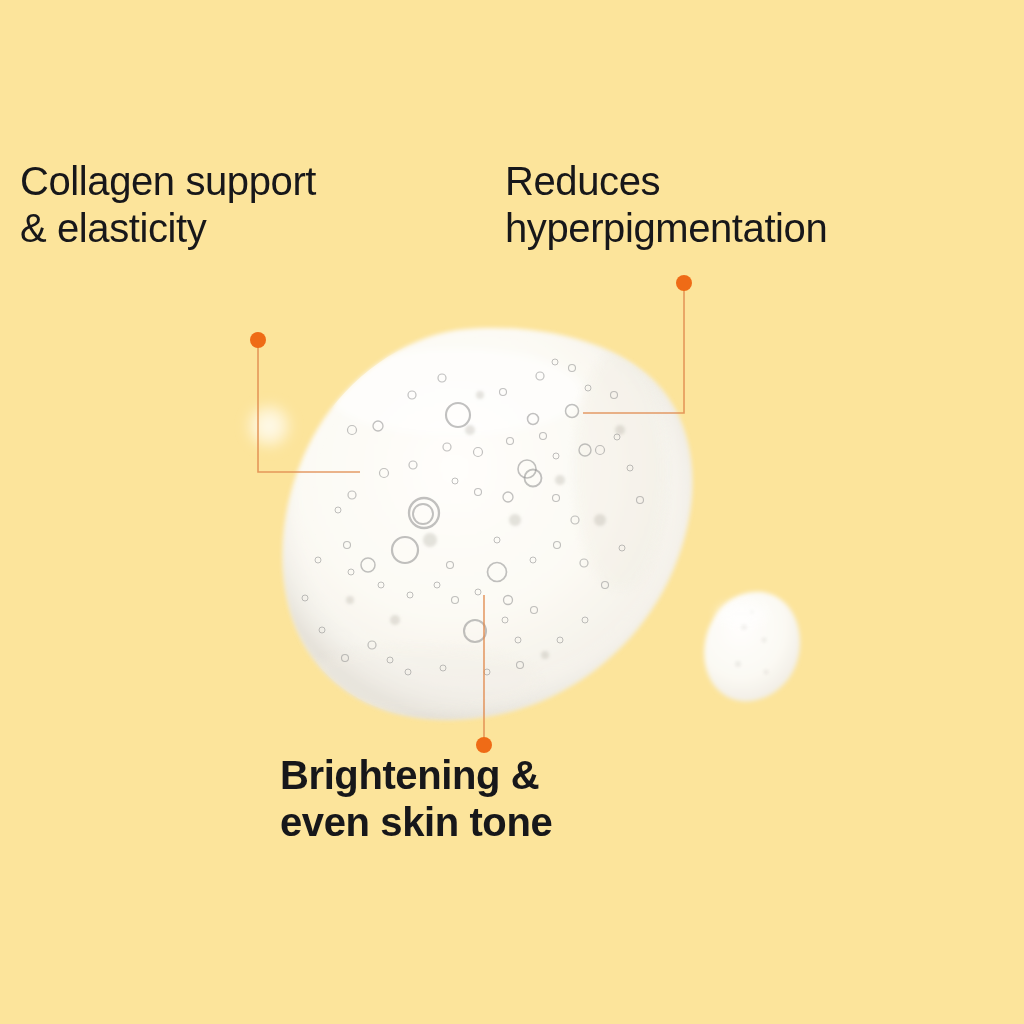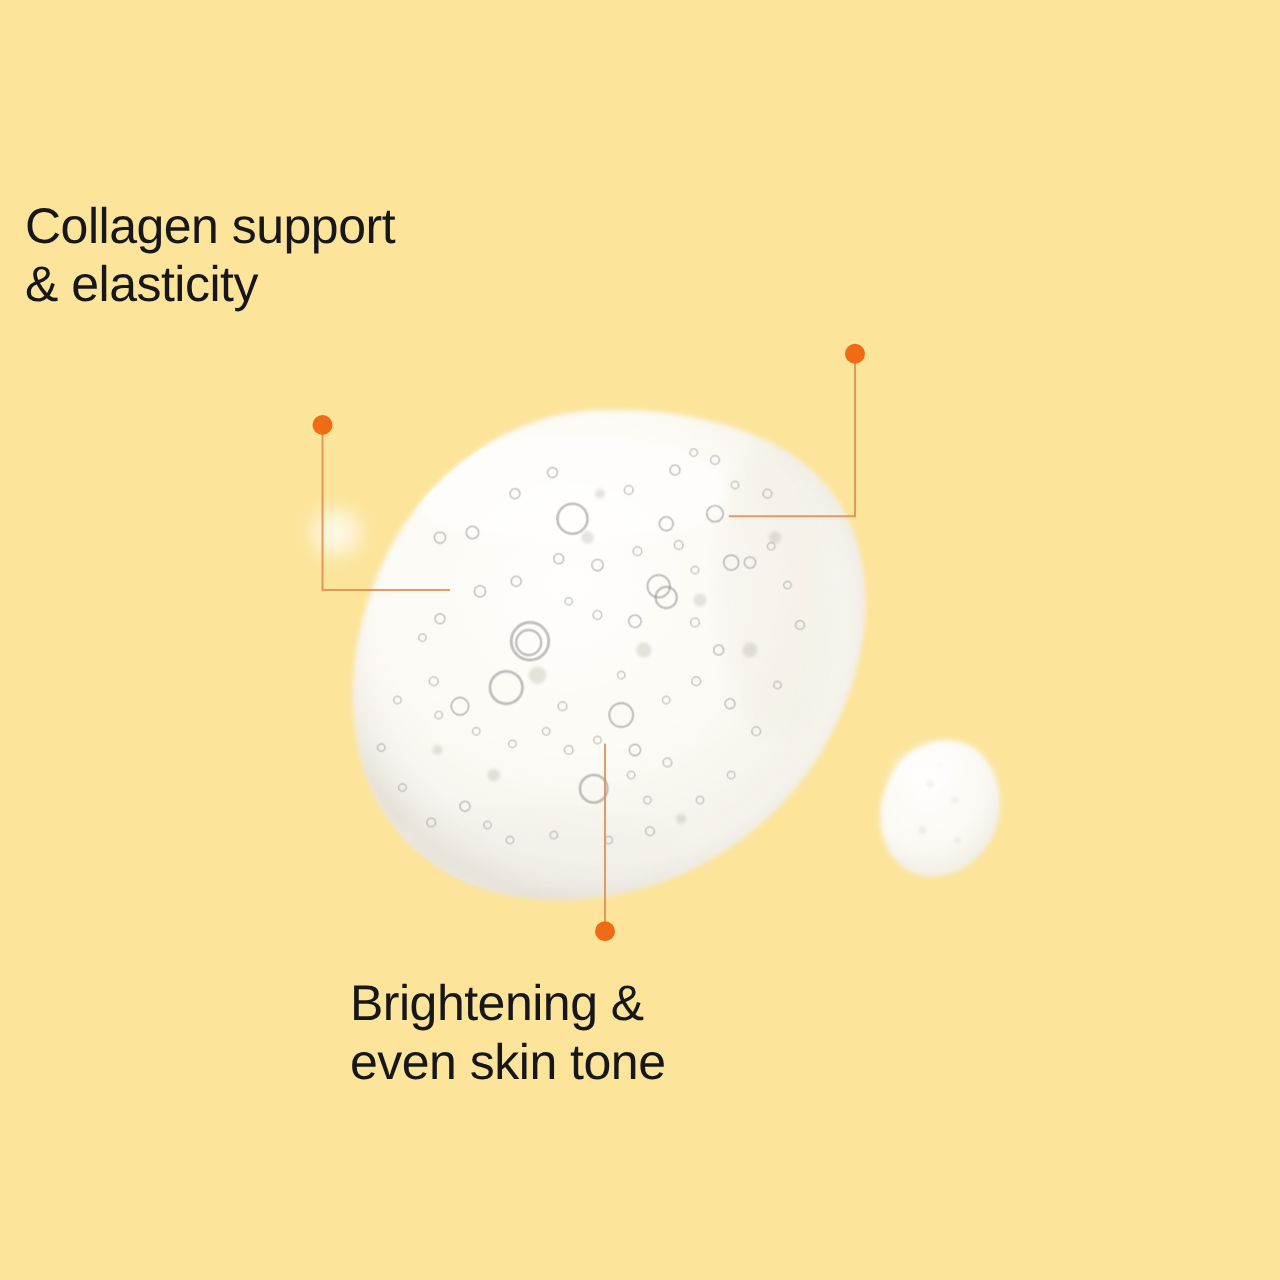--- a/index.html
+++ b/index.html
@@ -40,22 +40,23 @@
     top: 158px;
     width: 450px;
   }
   #label-hyperpig {
     left: 505px;
     top: 158px;
     width: 465px;
   }
   #label-brightening {
     left: 280px;
-    top: 780px;
+    top: 752px;
     width: 420px;
+    font-weight: bold;
   }
 
   
   .leader-svg {
     position: absolute;
     inset: 0;
     width: 1024px;
     height: 1024px;
     pointer-events: none;
   }
@@ -289,17 +290,19 @@
 
     <g>
       <path class="leader-line" d="M484,740 L484,595"></path>
       <circle class="leader-dot" cx="484" cy="745" r="8"></circle>
     </g>
   </svg>
 
   <div class="callout-label" id="label-collagen">Collagen support
 &amp; elasticity</div>
 
+  <div class="callout-label" id="label-hyperpig">Reduces
+hyperpigmentation</div>
 
   <div class="callout-label" id="label-brightening">Brightening &amp;
 even skin tone</div>
 
 </div>
 
 </body></html>

